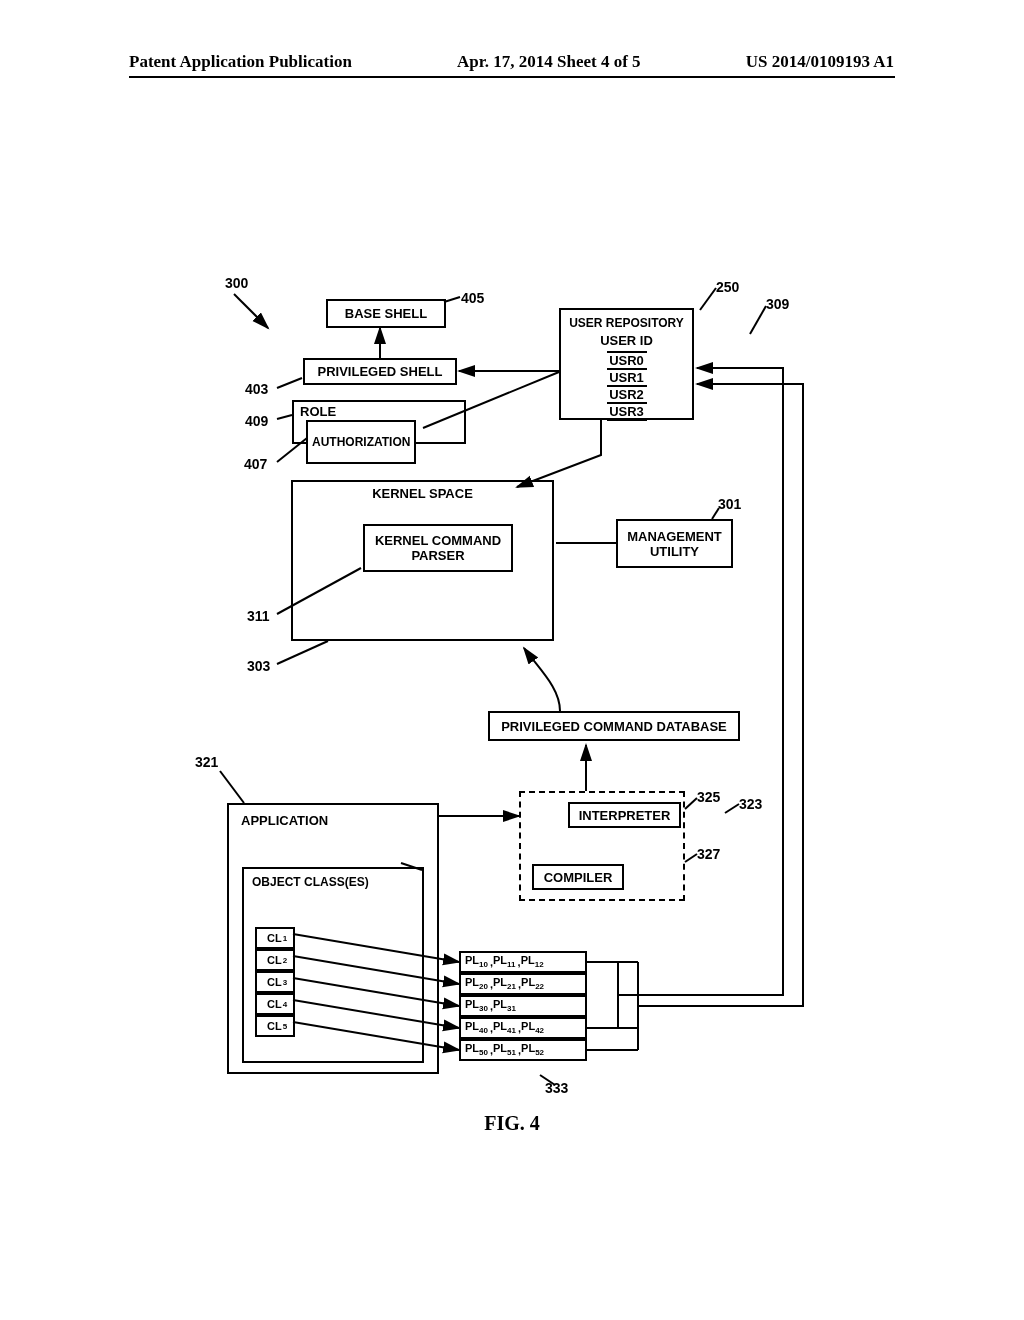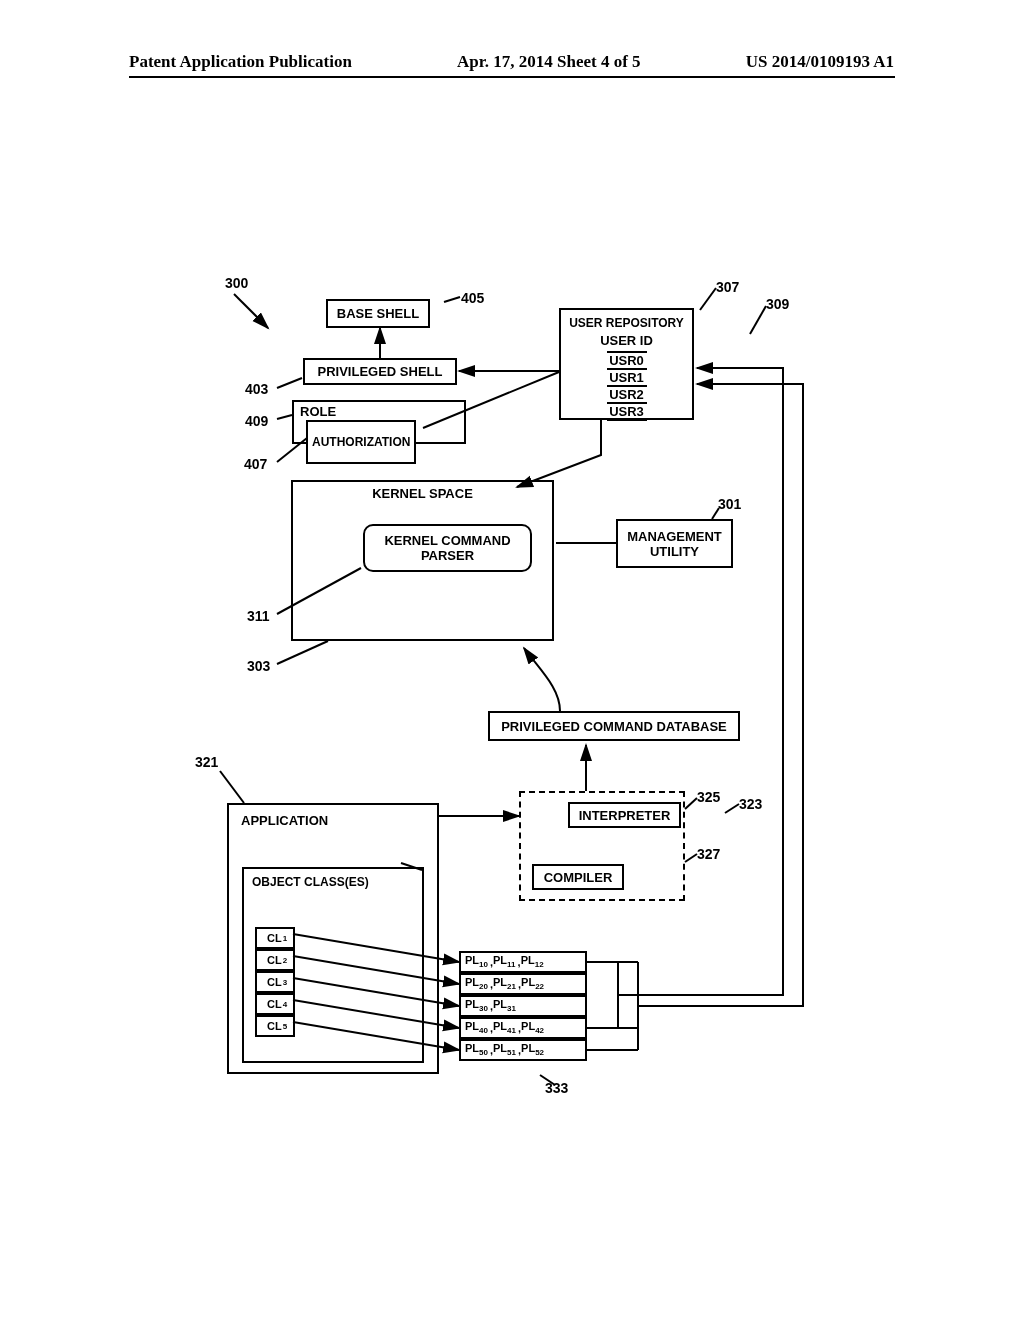--- a/index.html
+++ b/index.html
@@ -180,36 +180,36 @@
 
 <div class="header-row">
   <span>Patent Application Publication</span>
   <span>Apr. 17, 2014  Sheet 4 of 5</span>
   <span>US 2014/0109193 A1</span>
 </div>
 <div class="header-rule"></div>
 
 <div class="label" style="left:225px; top:275px;">300</div>
 <div class="label" style="left:461px; top:290px;">405</div>
-<div class="label" style="left:716px; top:279px;">307</div>
+<div class="label" style="left:716px; top:279px;">250</div>
 <div class="label" style="left:766px; top:296px;">309</div>
 <div class="label" style="left:245px; top:381px;">403</div>
 <div class="label" style="left:245px; top:413px;">409</div>
 <div class="label" style="left:244px; top:456px;">407</div>
 <div class="label" style="left:718px; top:496px;">301</div>
 <div class="label" style="left:247px; top:608px;">311</div>
 <div class="label" style="left:247px; top:658px;">303</div>
 <div class="label" style="left:195px; top:754px;">321</div>
 <div class="label" style="left:404px; top:849px;">331</div>
 <div class="label" style="left:697px; top:789px;">325</div>
 <div class="label" style="left:739px; top:796px;">323</div>
 <div class="label" style="left:697px; top:846px;">327</div>
 <div class="label" style="left:545px; top:1080px;">333</div>
 
-<div class="box" style="left:326px; top:299px; width:104px; height:29px;text-align:right;">BASE SHELL</div>
+<div class="box" style="left:326px; top:299px; width:120px; height:29px;text-align:right;">BASE SHELL</div>
 
 <div class="box box-top-left" style="left:559px; top:308px; width:135px; height:112px;">
   <div class="user-repo-inner" style="width:100%;justify-content:flex-end;">
     <div style="text-align:center; width:100%; font-size:12px;">USER REPOSITORY</div>
     <div class="userid-label">USER ID</div>
     <div class="usr-row">USR0</div>
     <div class="usr-row">USR1</div>
     <div class="usr-row">USR2</div>
     <div class="usr-row">USR3</div>
   </div>
@@ -217,21 +217,21 @@
 
 <div class="box" style="left:303px; top:358px; width:154px; height:27px;">PRIVILEGED SHELL</div>
 
 <div class="box role-box" style="left:292px; top:400px; width:174px; height:44px;">
   <span>ROLE</span>
   <div class="auth-sub" style="left:12px; top:18px;">AUTHORIZATION</div>
 </div>
 
 <div class="kernel-space" style="left:291px; top:480px; width:263px; height:161px;">
   <div class="title">KERNEL SPACE</div>
-  <div class="box" style="left:70px; top:42px; width:169px; height:48px;border-radius:10px;">KERNEL COMMAND PARSER</div>
+  <div class="box" style="left:70px; top:42px; width:150px; height:48px;">KERNEL COMMAND PARSER</div>
 </div>
 
 <div class="box" style="left:616px; top:519px; width:117px; height:49px;">MANAGEMENT UTILITY</div>
 
 <div class="box" style="left:488px; top:711px; width:252px; height:30px;">PRIVILEGED COMMAND DATABASE</div>
 
 <div class="dashed-box" style="left:519px; top:791px; width:166px; height:110px;"></div>
 
 <div class="box" style="left:532px; top:802px; width:113px; height:26px;margin-left:36px;">INTERPRETER</div>
 
@@ -265,20 +265,21 @@
         </div>
   </div>
 </div>
 
 <div class="pl-row" style="left:459px; top:951px; width:128px; height:22px;"><span class="item">PL<sub>10</sub></span>, <span class="item">PL<sub>11</sub></span>, <span class="item">PL<sub>12</sub></span></div>
 <div class="pl-row" style="left:459px; top:973px; width:128px; height:22px;"><span class="item">PL<sub>20</sub></span>, <span class="item">PL<sub>21</sub></span>, <span class="item">PL<sub>22</sub></span></div>
 <div class="pl-row" style="left:459px; top:995px; width:128px; height:22px;"><span class="item">PL<sub>30</sub></span>, <span class="item">PL<sub>31</sub></span></div>
 <div class="pl-row" style="left:459px; top:1017px; width:128px; height:22px;"><span class="item">PL<sub>40</sub></span>, <span class="item">PL<sub>41</sub></span>, <span class="item">PL<sub>42</sub></span></div>
 <div class="pl-row" style="left:459px; top:1039px; width:128px; height:22px;"><span class="item">PL<sub>50</sub></span>, <span class="item">PL<sub>51</sub></span>, <span class="item">PL<sub>52</sub></span></div>
 
+<div class="figure-caption">FIG. 4</div>
 
 <svg class="conn">
   <defs>
     <marker id="ah" markerWidth="10" markerHeight="10" refX="8" refY="3" orient="auto">
       <path d="M0,0 L9,3 L0,6 Z" fill="#000"></path>
     </marker>
   </defs>
 
   <line x1="234" y1="294" x2="268" y2="328" stroke="#000" stroke-width="2" marker-end="url(#ah)"></line>
 

